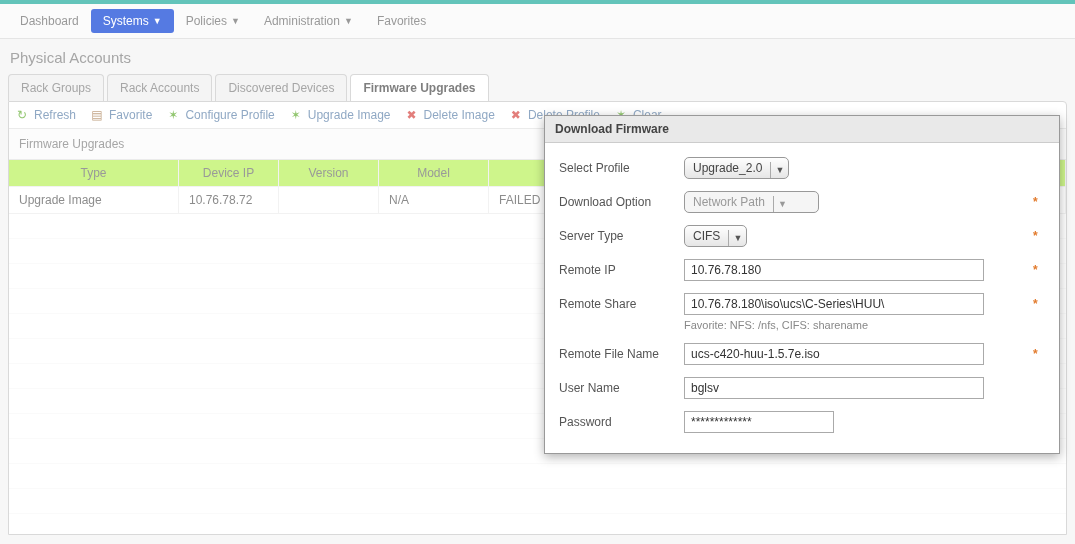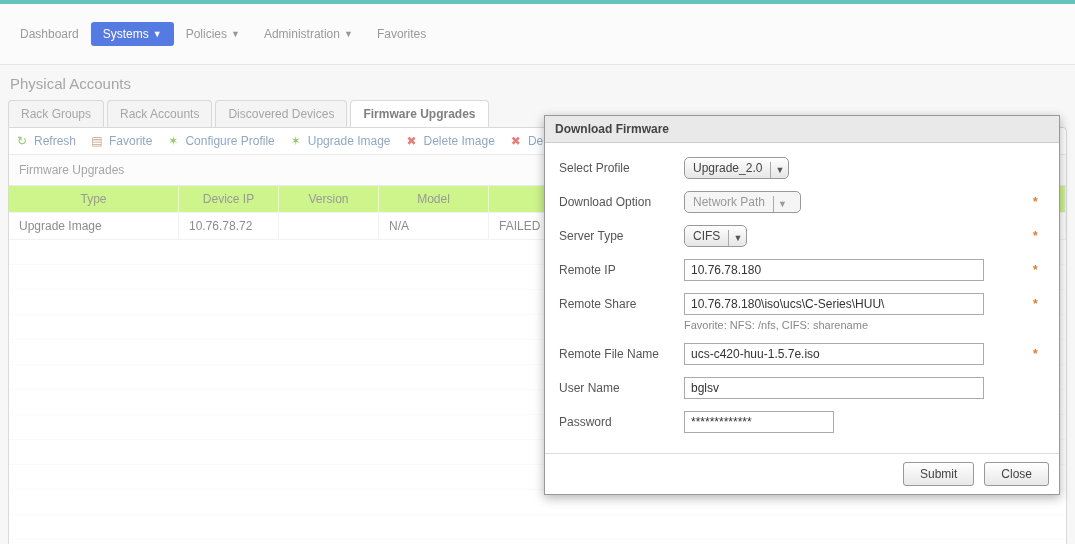--- a/index.html
+++ b/index.html
@@ -13,21 +13,21 @@
       overflow: hidden;
       position: relative;
     }
     .topbar {
       height: 4px;
       background: #2fb1a3;
     }
     .menubar {
       display: flex;
       align-items: center;
-      padding: 18px 8px;
+      padding: 5px 8px;
       background: #fafafa;
       border-bottom: 1px solid #ddd;
     }
     .menu-item {
       padding: 5px 12px;
       color: #777;
       cursor: pointer;
       border-radius: 3px;
       display: flex;
       align-items: center;
@@ -310,21 +310,21 @@
           <span>Upgrade_2.0</span>
           <span class="sel-btn">▼</span>
         </div>
       </div>
       <span></span>
     </div>
 
     <div class="form-row">
       <label>Download Option</label>
       <div>
-        <div class="select disabled" style="width:117px;">
+        <div class="select disabled" style="width:135px;">
           <span>Network Path</span>
           <span class="sel-btn">▼</span>
         </div>
       </div>
       <span class="req">*</span>
     </div>
 
     <div class="form-row">
       <label>Server Type</label>
       <div>
@@ -365,17 +365,13 @@
       <span></span>
     </div>
 
     <div class="form-row">
       <label>Password</label>
       <input class="tinput small" type="text" value="*************" style="">
       <span></span>
     </div>
 
   </div>
-  <div class="modal-footer">
-    <button class="btn">Submit</button>
-    <button class="btn">Close</button>
-  </div>
 </div>
 
 </body></html>

